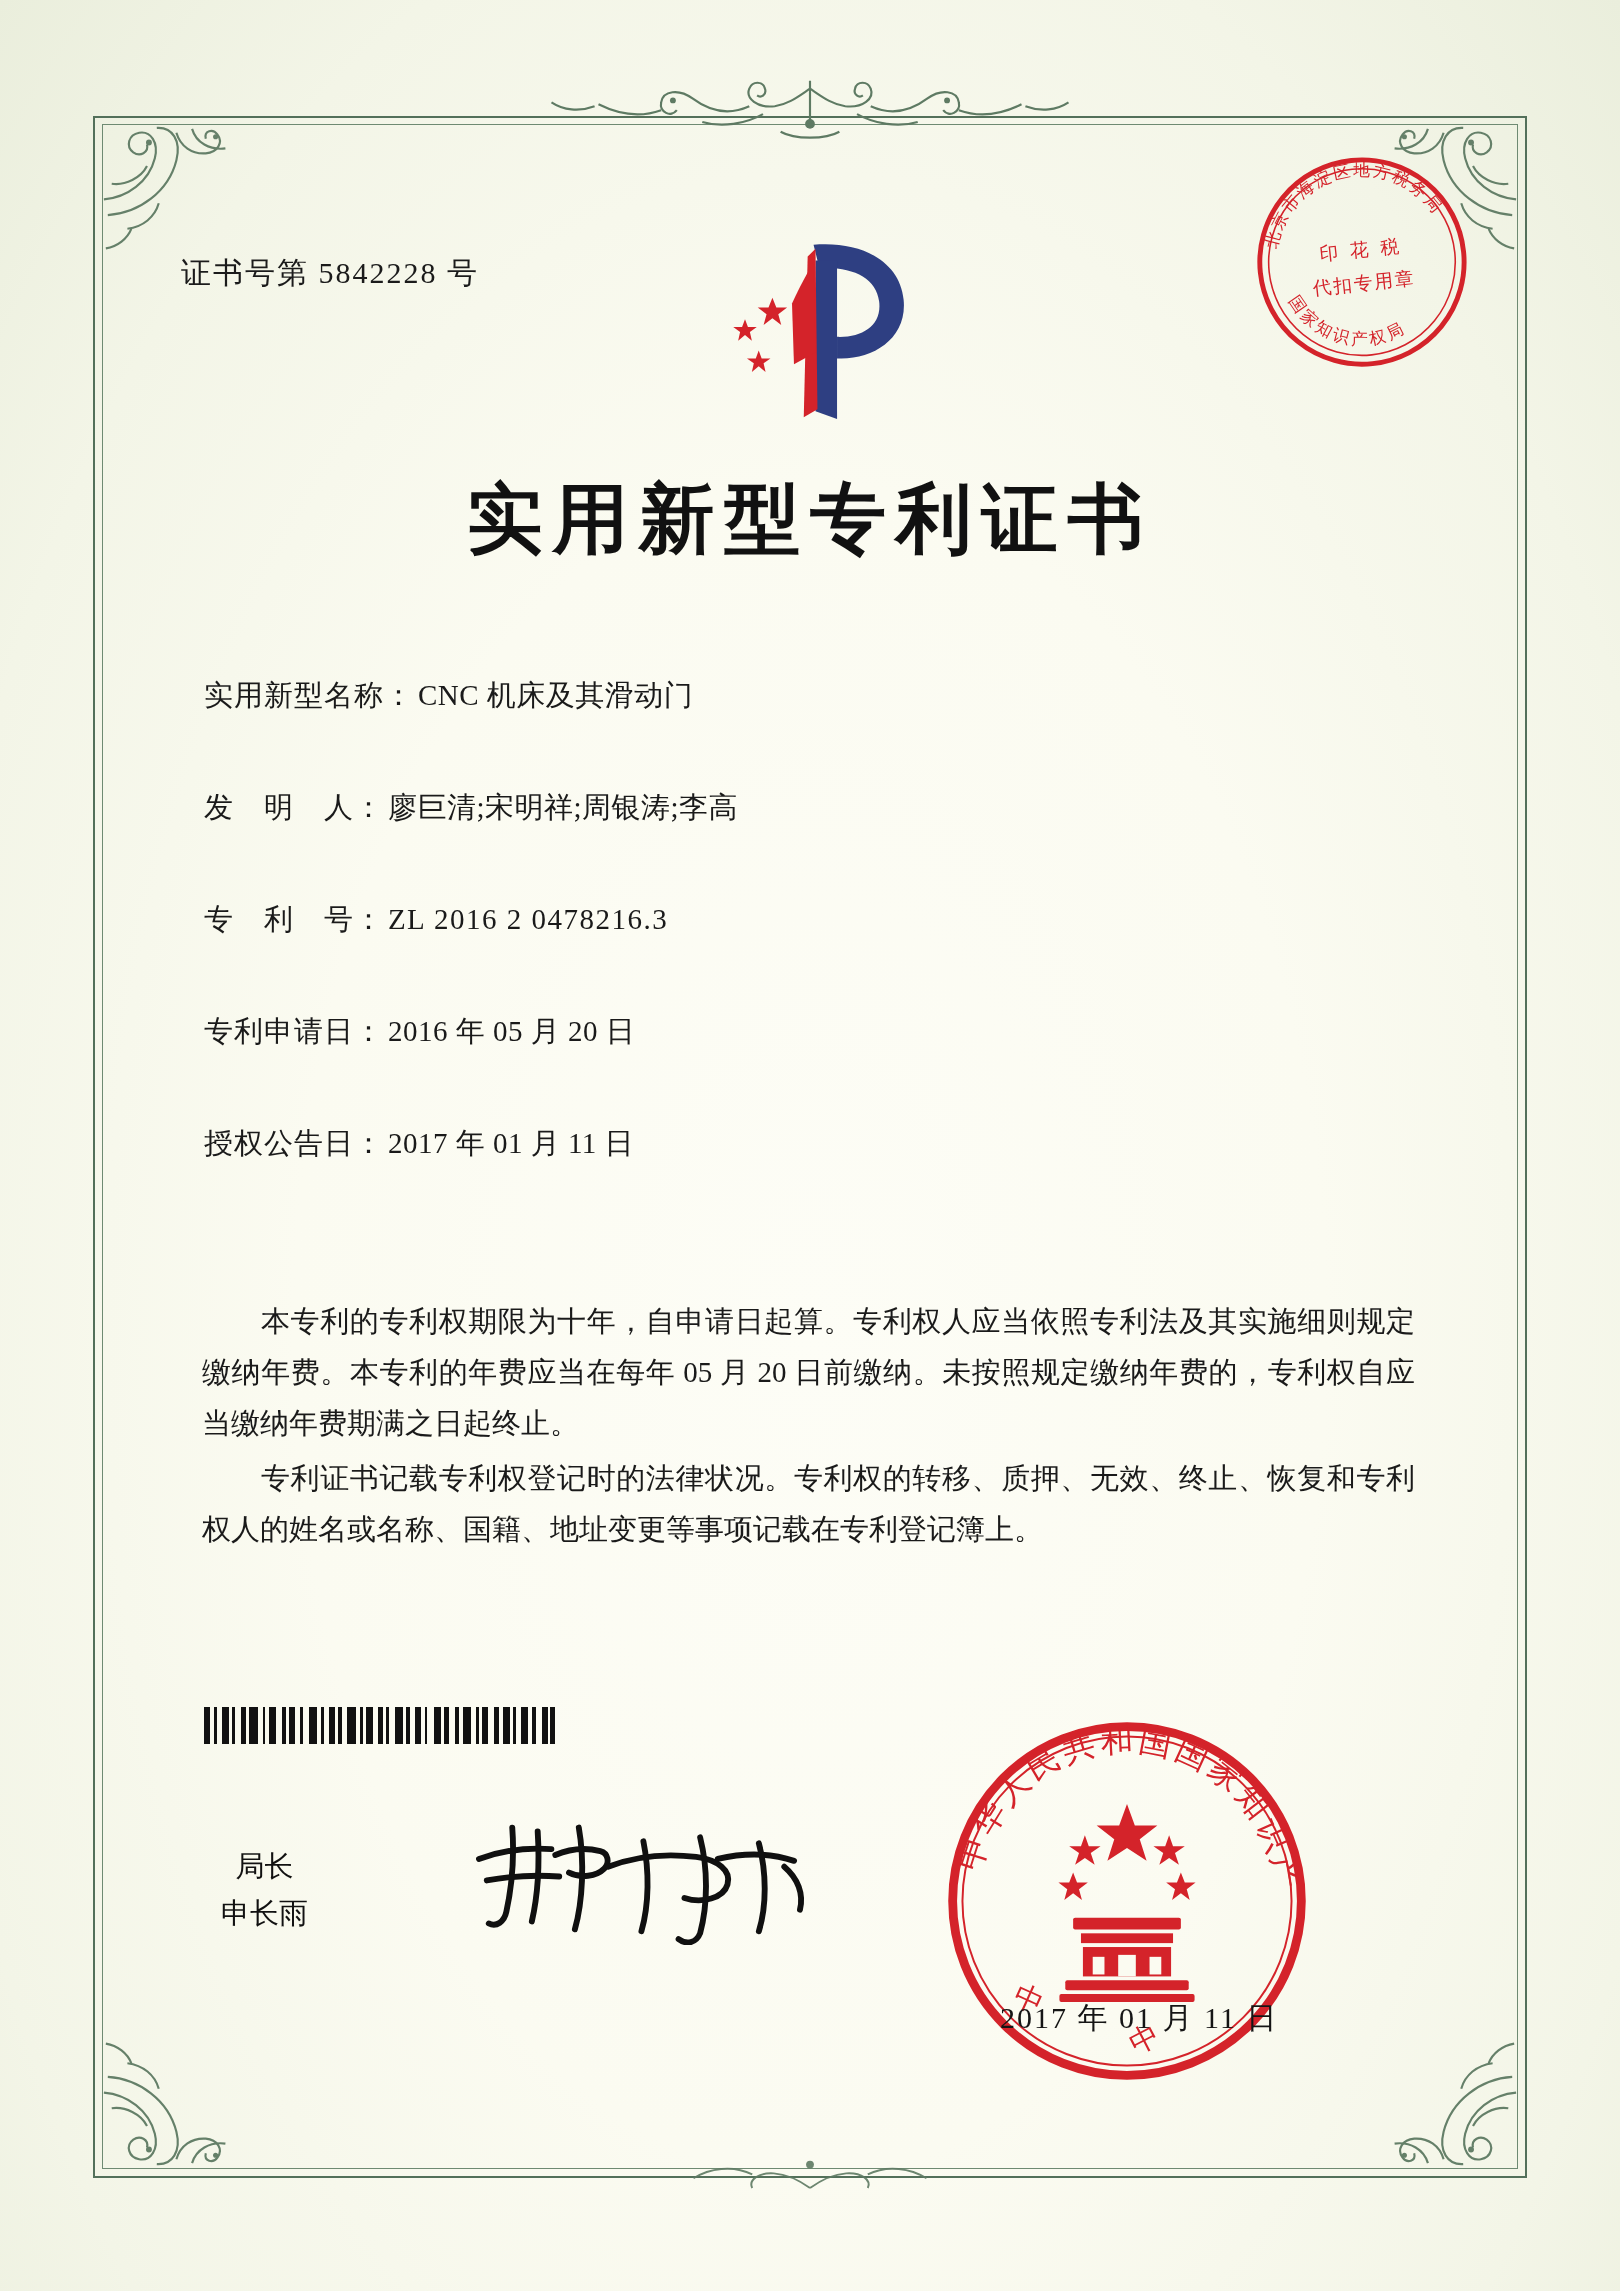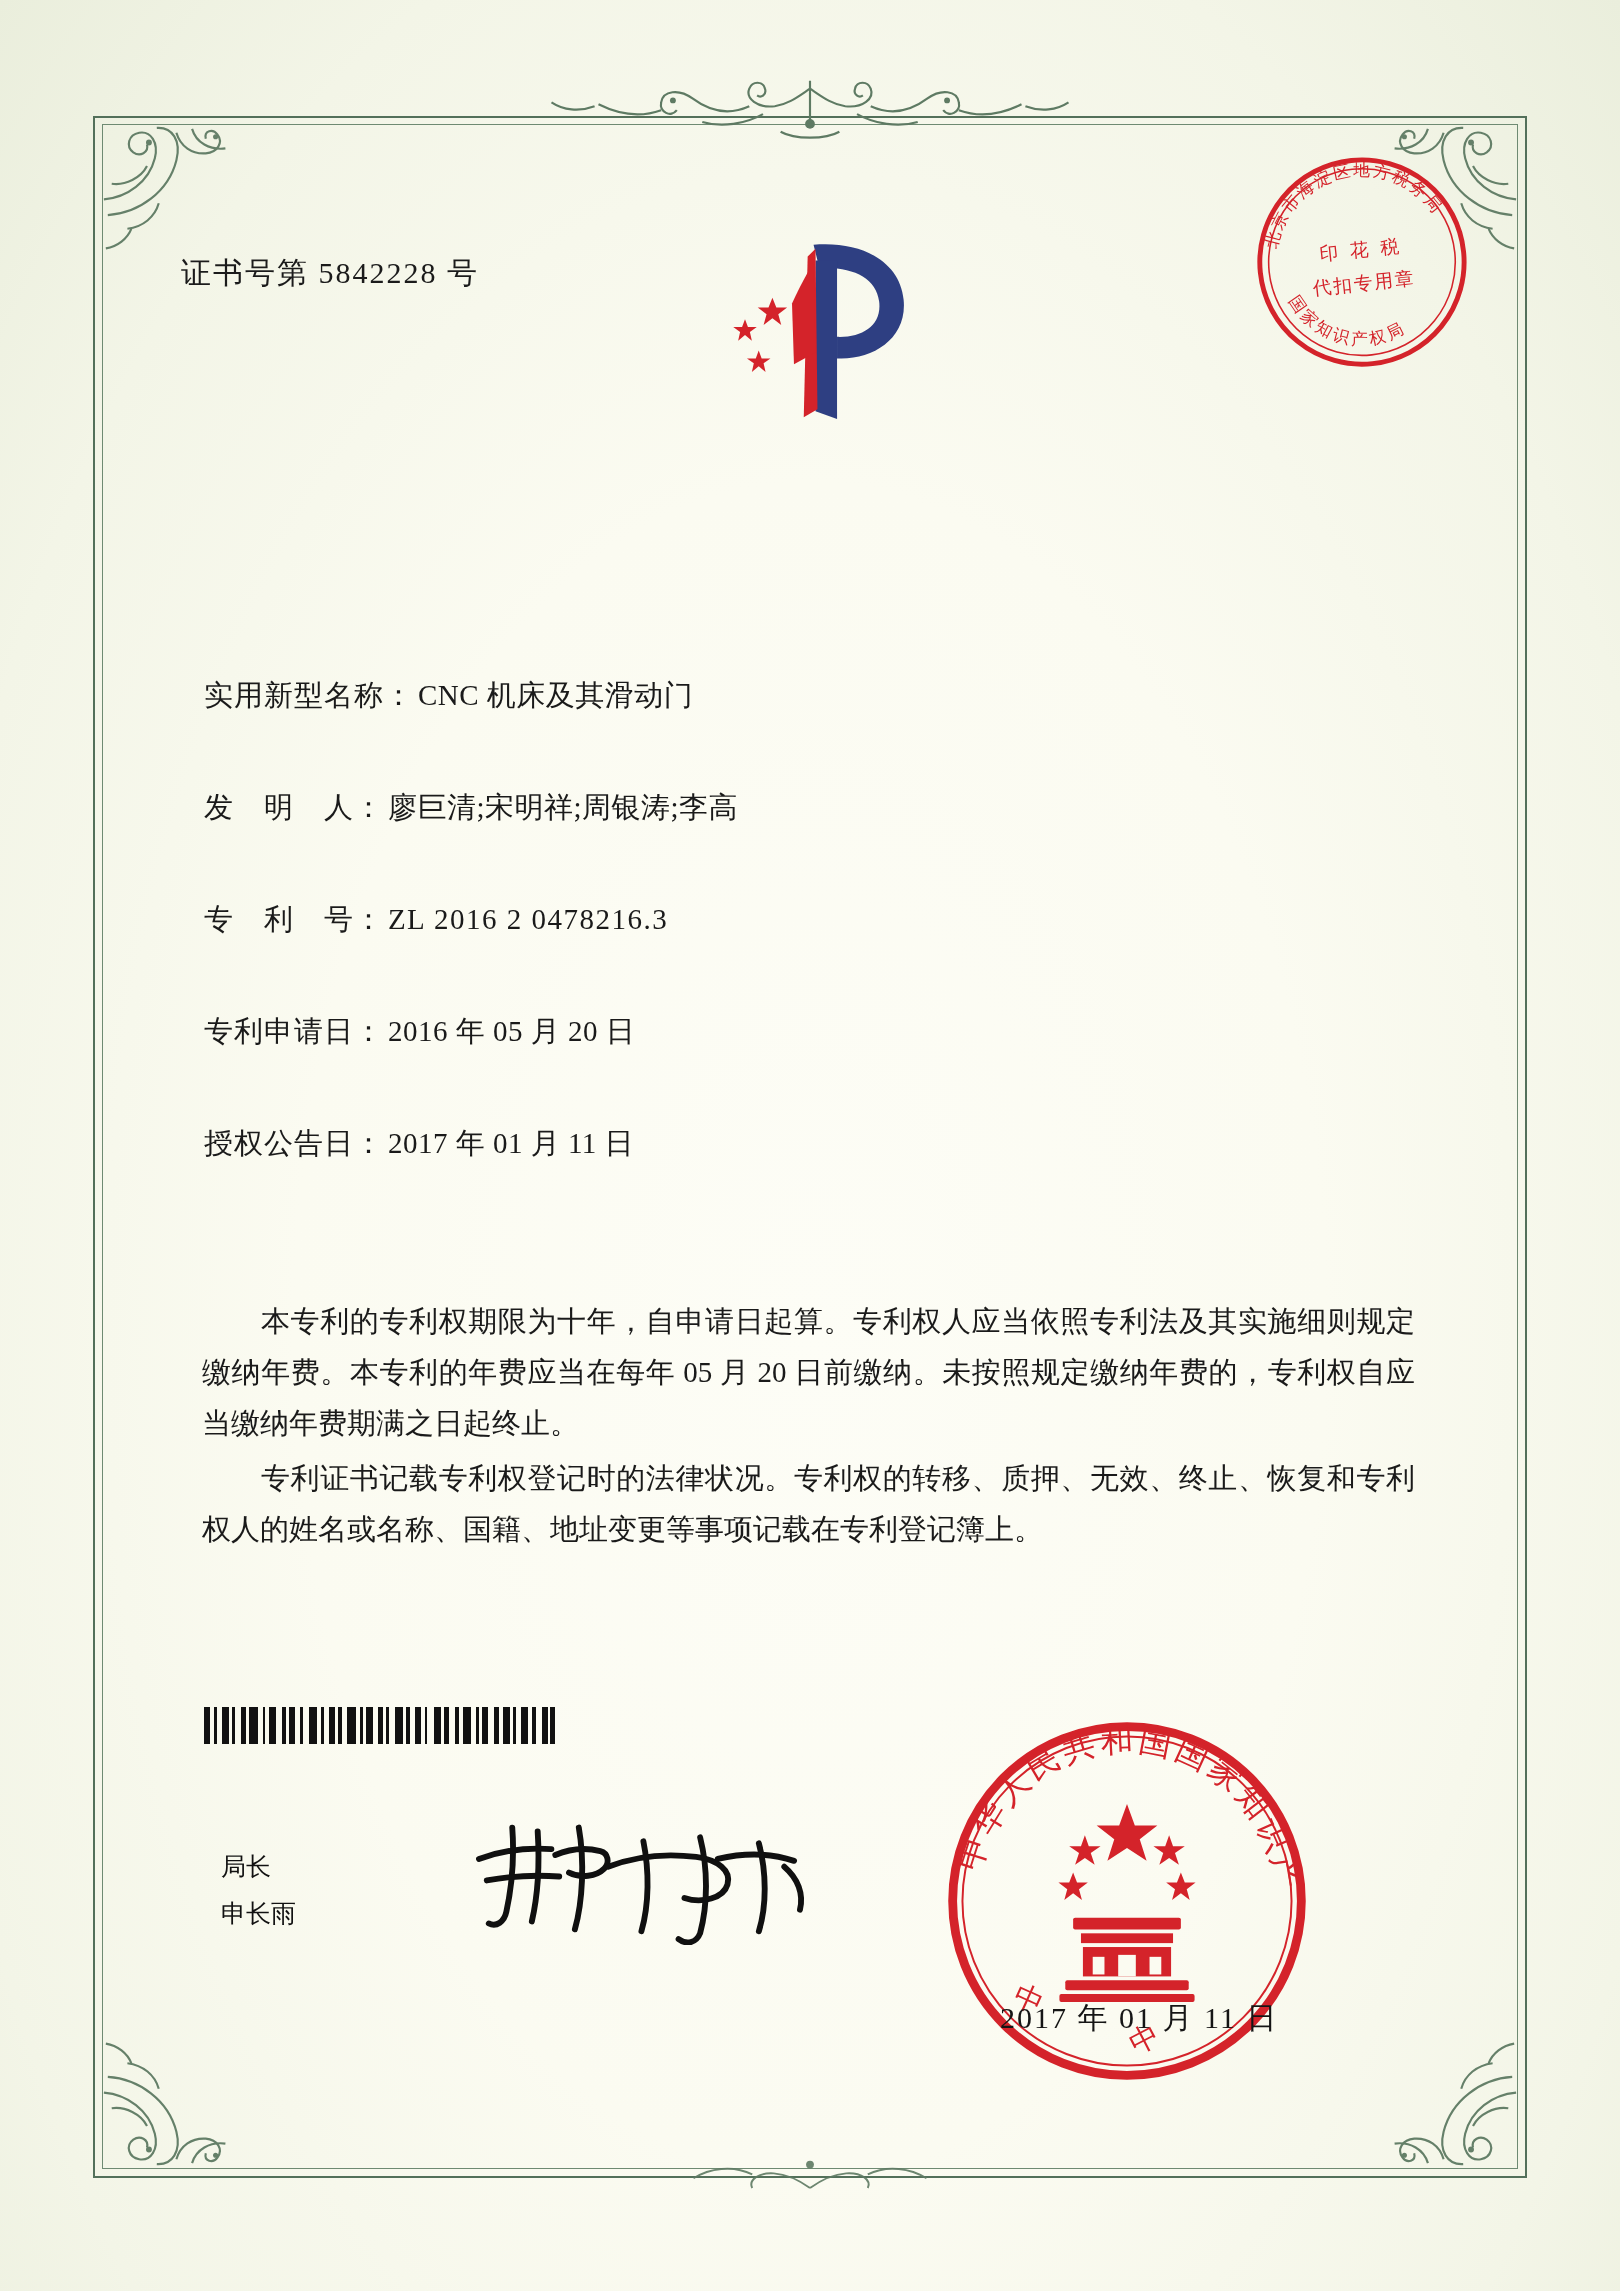--- a/index.html
+++ b/index.html
@@ -179,23 +179,24 @@
     display: block;
     background: #111;
     height: 100%;
   }
 
   
   .sig-label {
     position: absolute;
     left: 221px;
     top: 1843px;
-    font-size: 25px;
+    font-size: 29px;
     line-height: 47px;
     color: #111;
+    text-align: center;
   }
   .signature {
     position: absolute;
     left: 461px;
     top: 1808px;
     width: 353px;
     height: 137px;
     color: #101010;
   }
   .signature svg { width:100%; height:100%; display:block; }
@@ -352,20 +353,21 @@
         <textPath href="#taxArcTop" startOffset="8%">北京市海淀区地方税务局</textPath>
       </text>
       <text font-size="17" fill="#d4232a" font-family="'DejaVu Serif',serif" letter-spacing="3">
         <textPath href="#taxArcBot" startOffset="12%">国家知识产权局</textPath>
       </text>
       <text x="112" y="106" text-anchor="middle" font-size="19" fill="#d4232a" font-family="'DejaVu Serif',serif" letter-spacing="3">印 花 税</text>
       <text x="112" y="140" text-anchor="middle" font-size="19" fill="#d4232a" font-family="'DejaVu Serif',serif" letter-spacing="2">代扣专用章</text>
     </svg>
   </div>
 
+  <div class="title">实用新型专利证书</div>
 
   <div class="fields">
     <div class="field-row">
       <span class="field-label">实用新型名称：</span>
       <span class="field-value">CNC 机床及其滑动门</span>
     </div>
     <div class="field-row">
       <span class="field-label">发　明　人：</span>
       <span class="field-value">廖巨清;宋明祥;周银涛;李高</span>
     </div>

